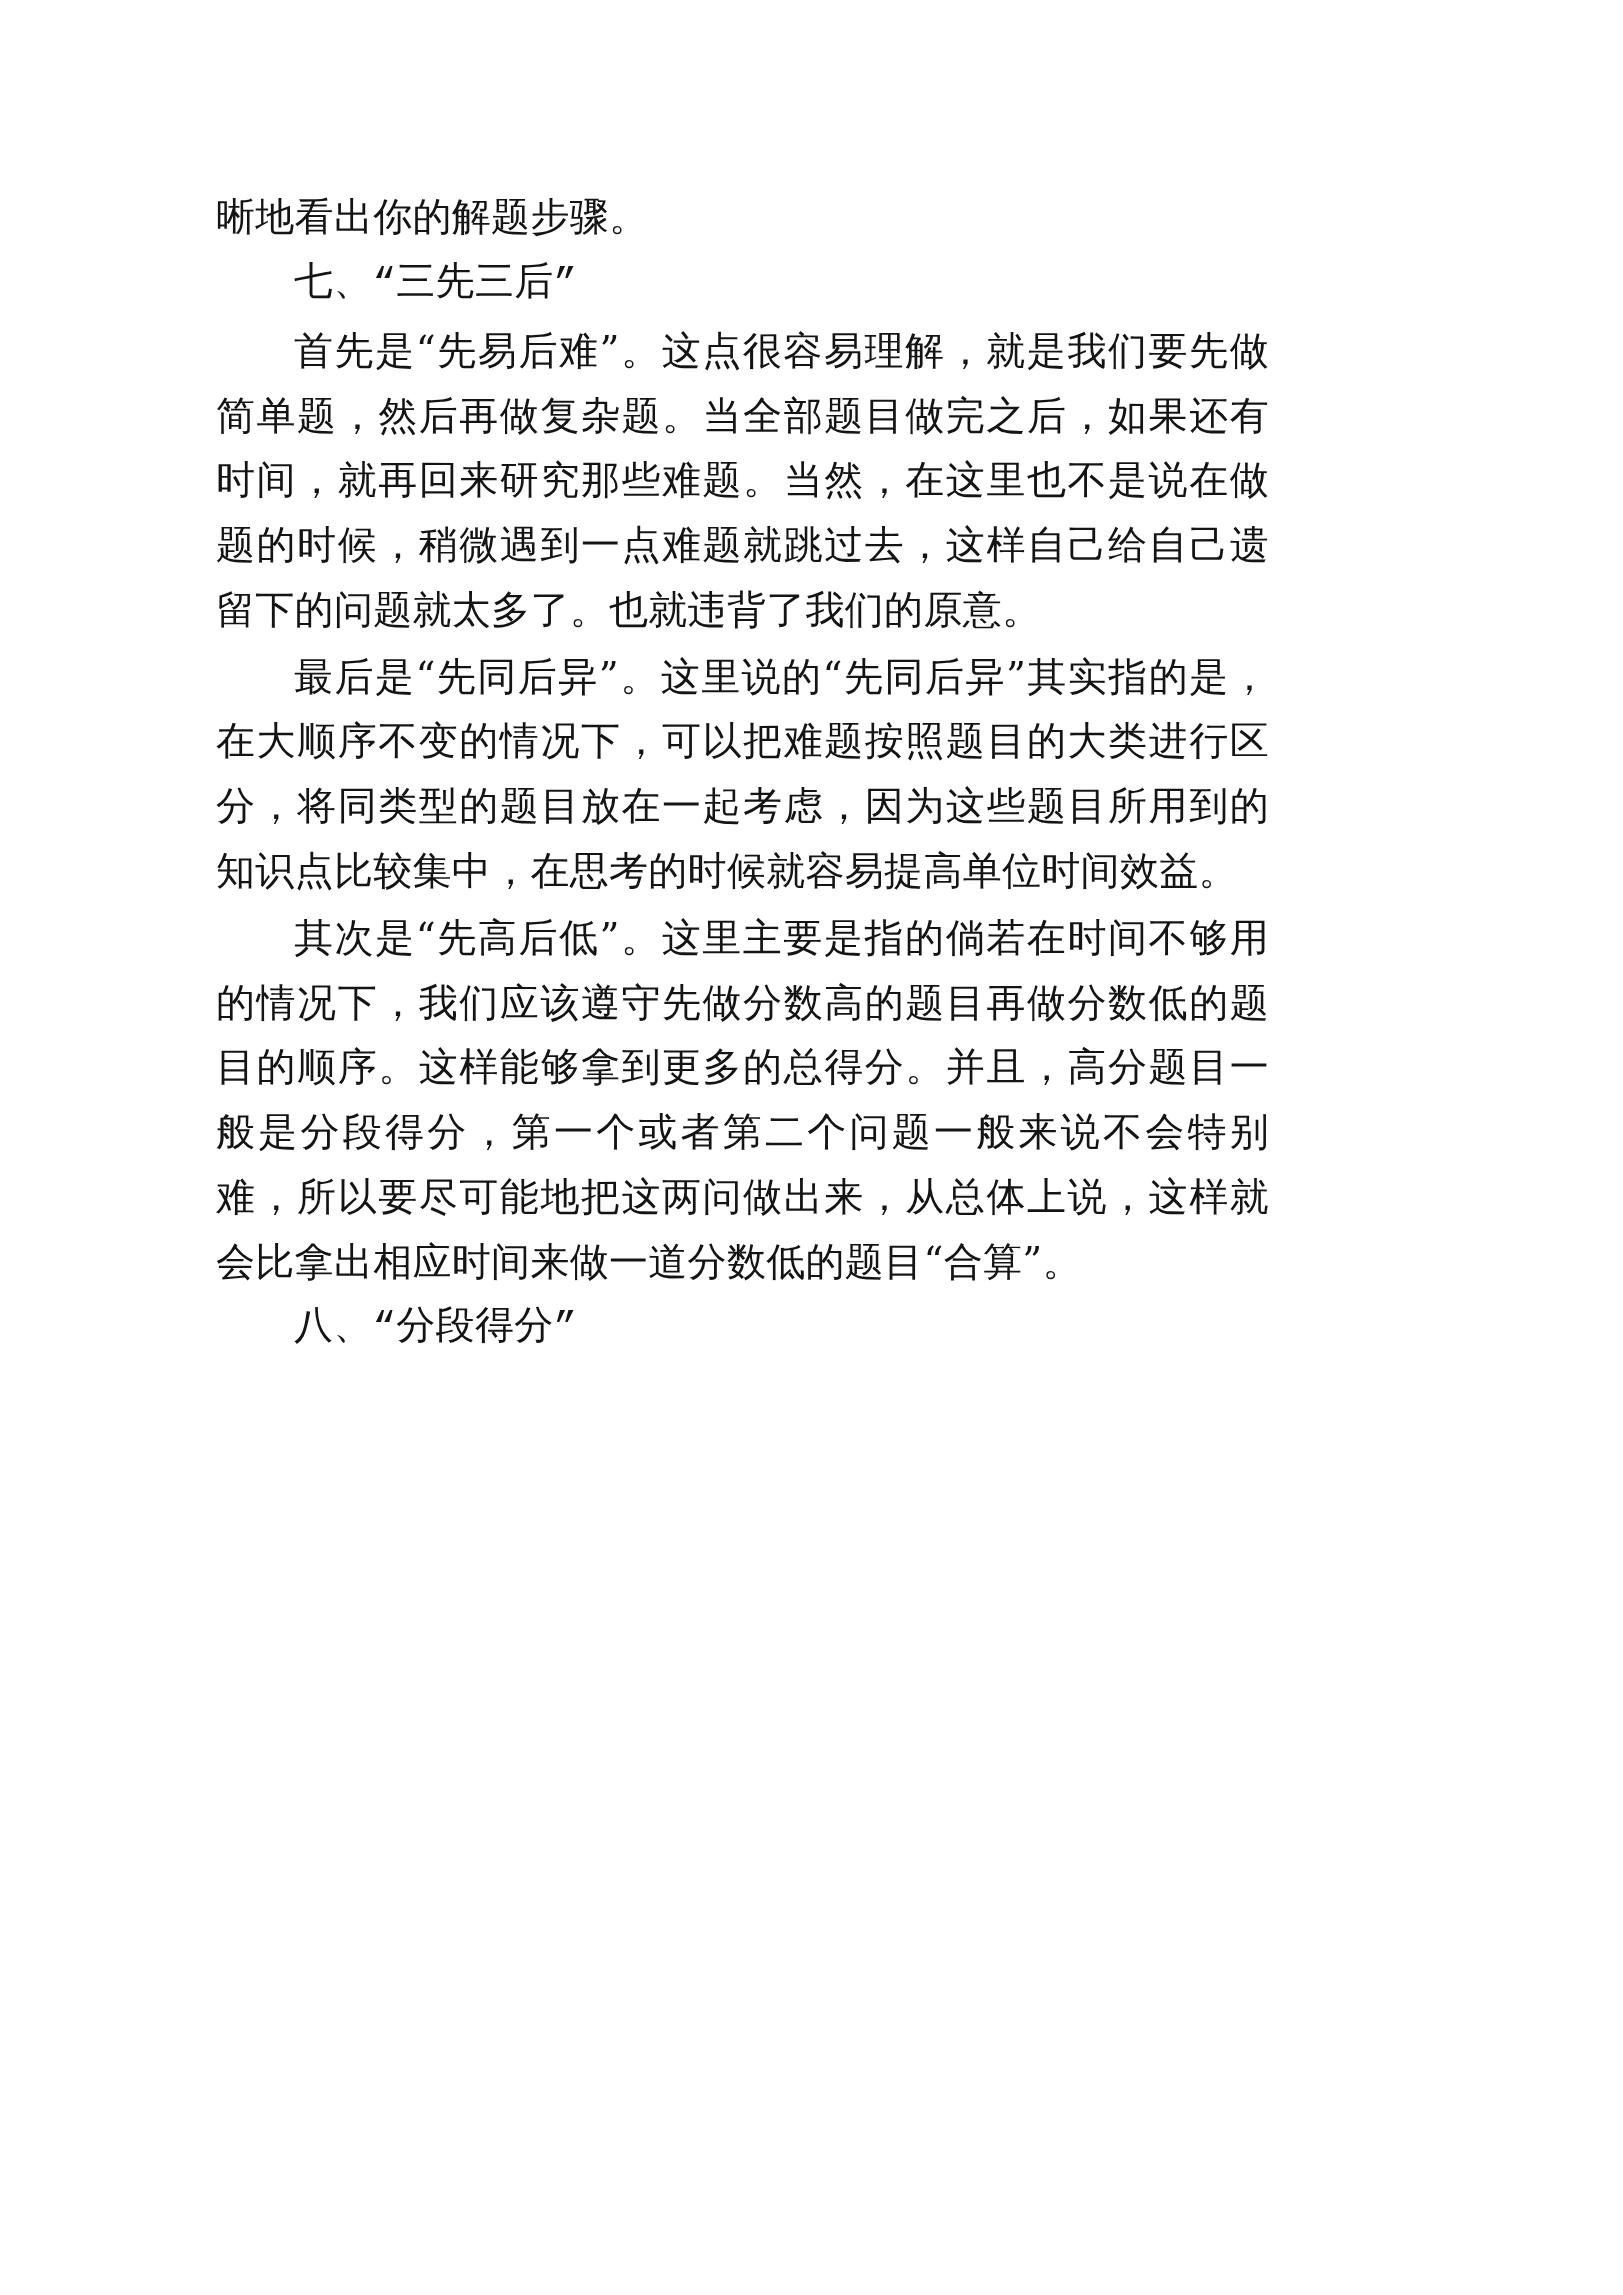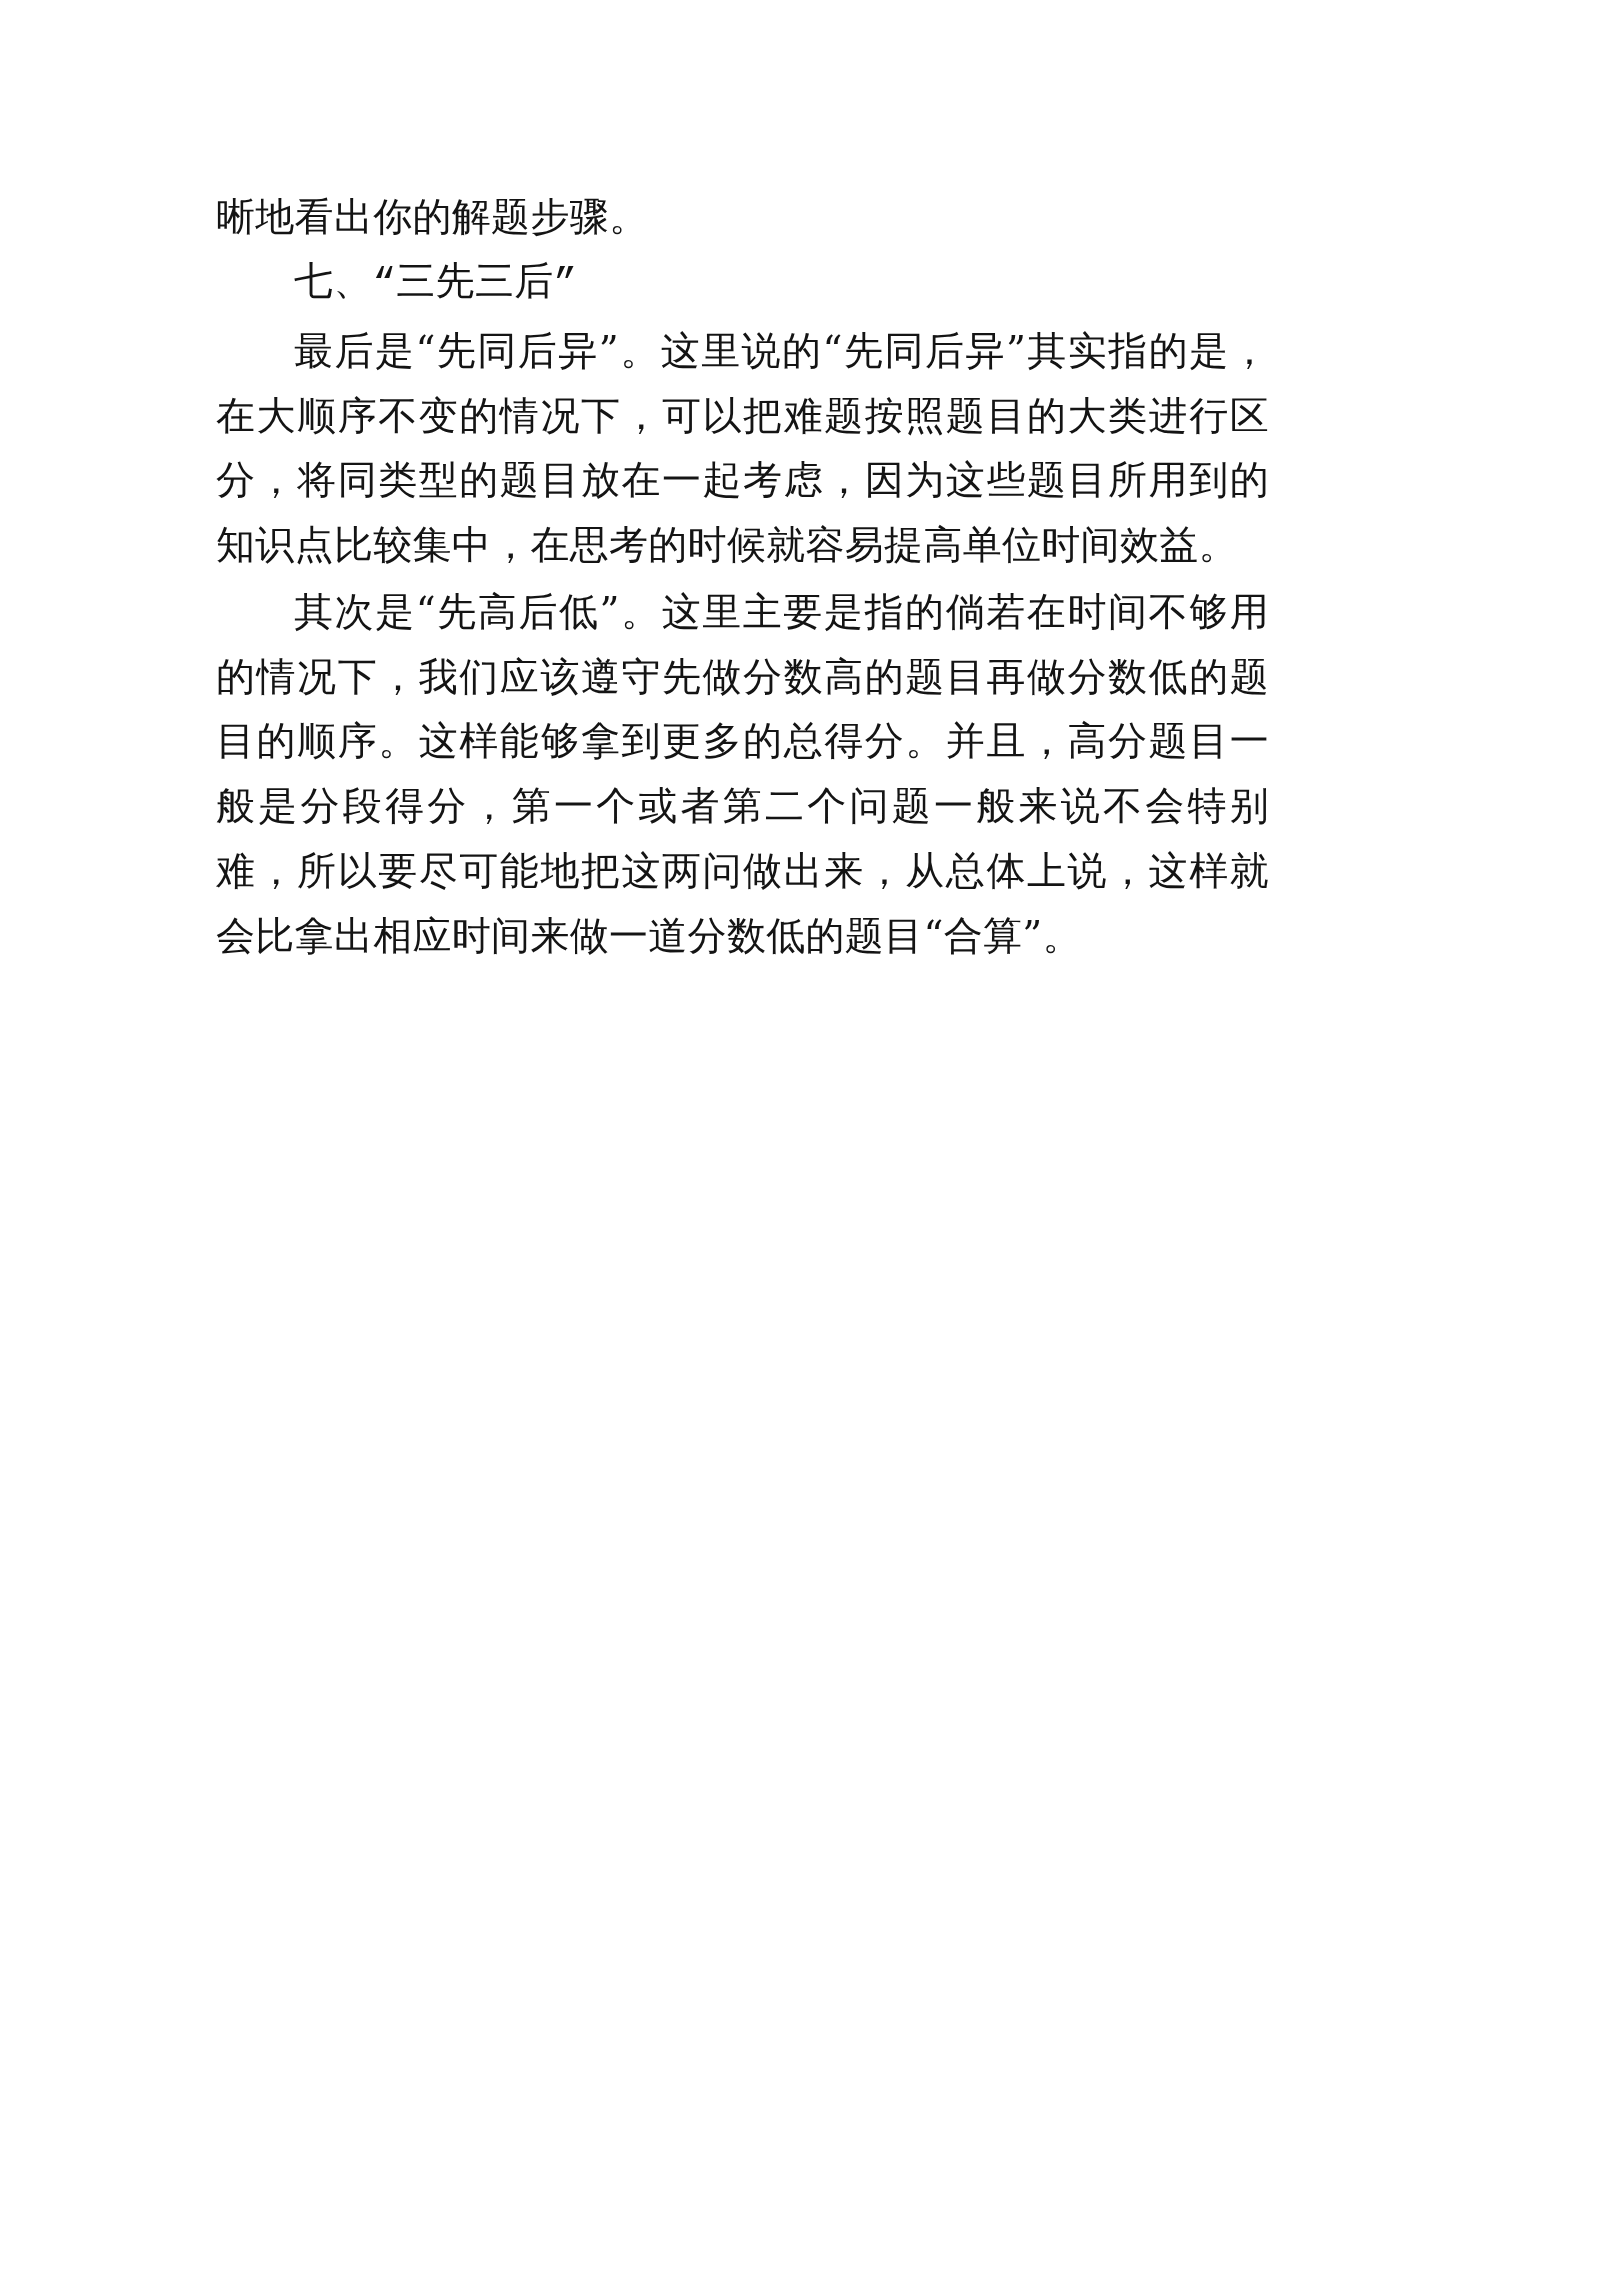--- a/index.html
+++ b/index.html
@@ -48,21 +48,23 @@
 <body>
 
 <div class="page">
   <div class="doc-body">
 
     <p class="para">晰地看出你的解题步骤。</p>
 
     <p class="heading">七、“三先三后”</p>
 
 
+    <p class="para indent">首先是“先易后难”。这点很容易理解，就是我们要先做简单题，然后再做复杂题。当全部题目做完之后，如果还有时间，就再回来研究那些难题。当然，在这里也不是说在做题的时候，稍微遇到一点难题就跳过去，这样自己给自己遗留下的问题就太多了。也就违背了我们的原意。</p>
 
     <p class="para indent">最后是“先同后异”。这里说的“先同后异”其实指的是，在大顺序不变的情况下，可以把难题按照题目的大类进行区分，将同类型的题目放在一起考虑，因为这些题目所用到的知识点比较集中，在思考的时候就容易提高单位时间效益。</p>
 
     <p class="para indent">其次是“先高后低”。这里主要是指的倘若在时间不够用的情况下，我们应该遵守先做分数高的题目再做分数低的题目的顺序。这样能够拿到更多的总得分。并且，高分题目一般是分段得分，第一个或者第二个问题一般来说不会特别难，所以要尽可能地把这两问做出来，从总体上说，这样就会比拿出相应时间来做一道分数低的题目“合算”。</p>
 
+    <p class="heading">八、“分段得分”</p>
 
   </div>
 </div>
 
 
 </body></html>

